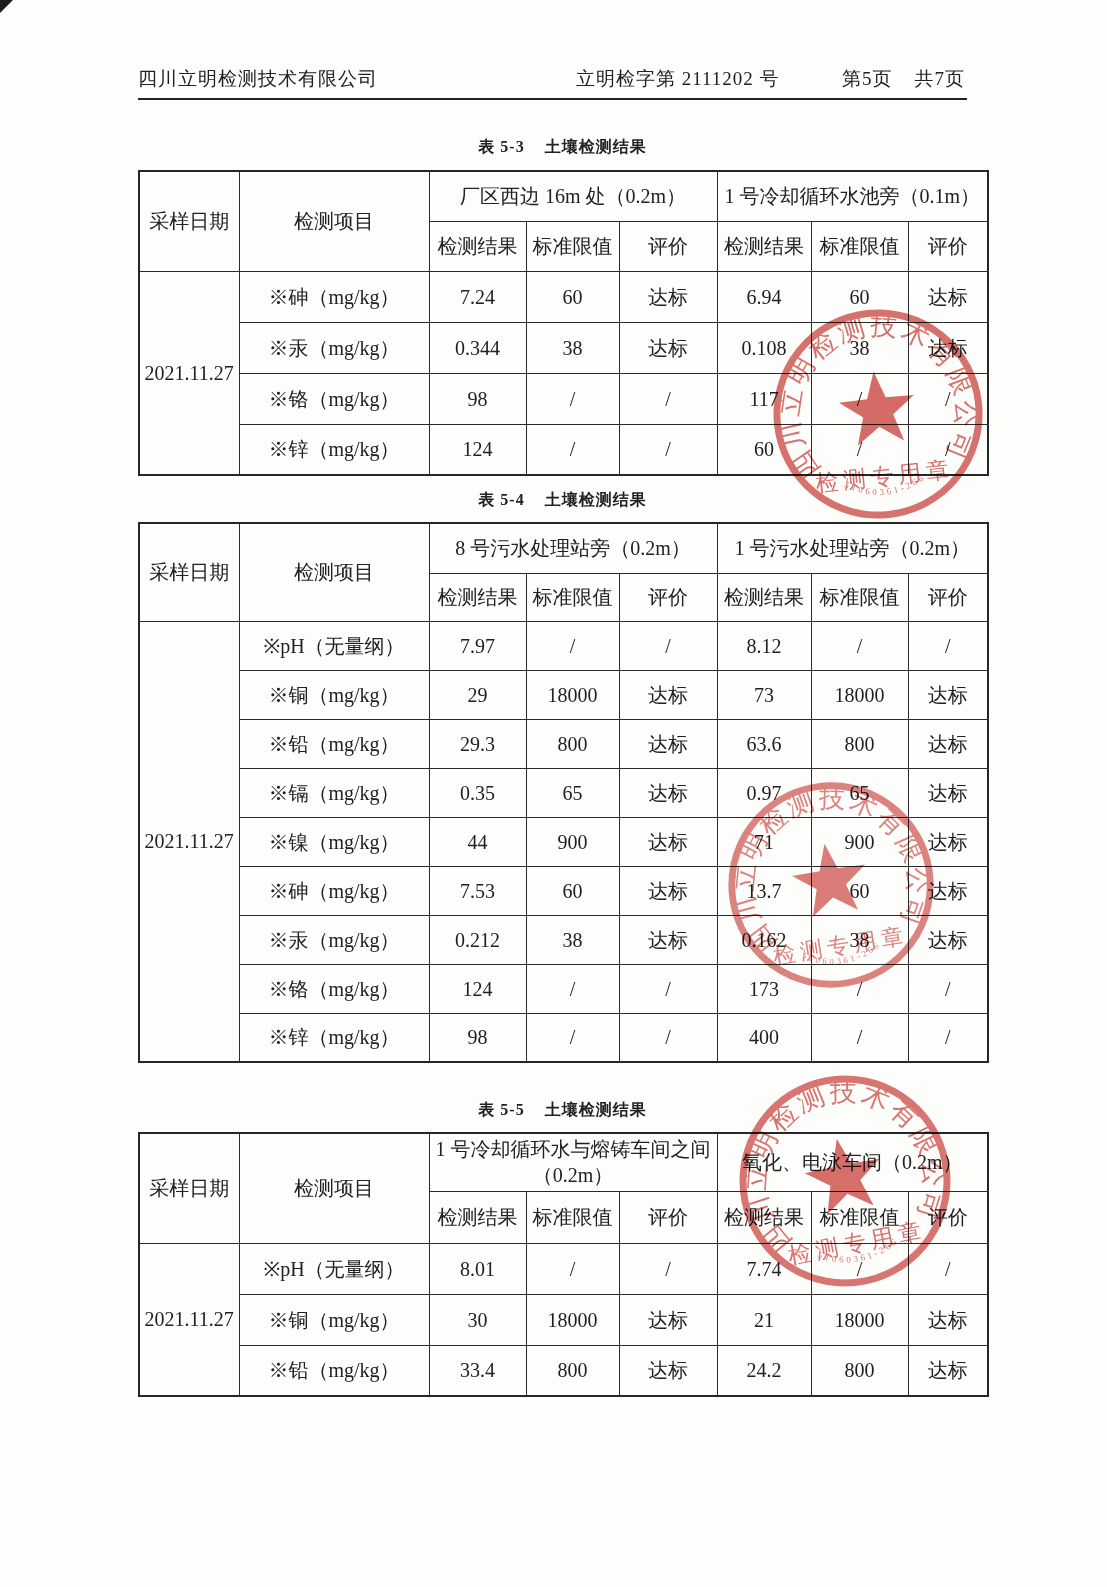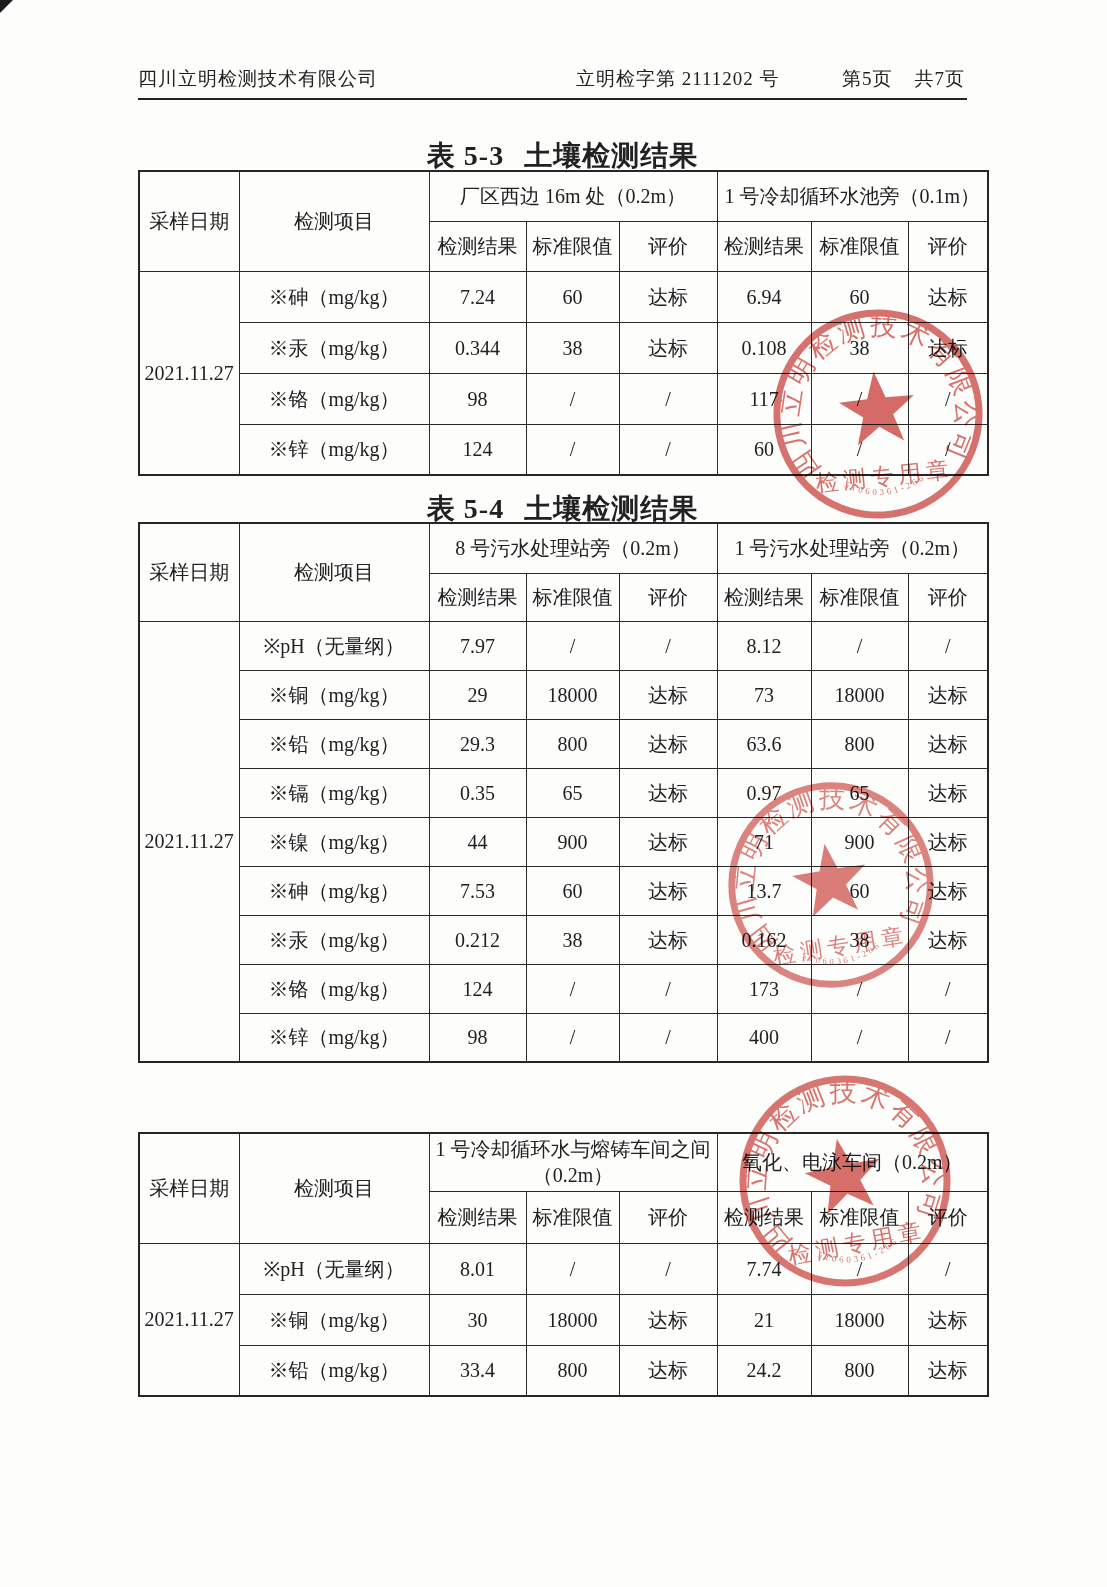--- a/index.html
+++ b/index.html
@@ -23,21 +23,21 @@
     font-size:19px;
   }
   .ph-company{position:absolute;left:0;bottom:6px;letter-spacing:1px;}
   .ph-docno{position:absolute;left:396px;bottom:6px;letter-spacing:1px;margin-left:42px;}
   .ph-pageinfo{position:absolute;right:2px;bottom:6px;letter-spacing:1px;}
   .ph-pageinfo span{display:inline-block;text-align:right;}
   .ph-gap{width:22px;}
   
   .tbl-title{
     position:absolute;left:138px;width:849px;text-align:center;
-    font-size:28px;font-weight:bold;letter-spacing:1px;
+    font-size:16px;font-weight:bold;letter-spacing:1px;
   }
   .tbl-title .tp{margin-right:20px;}
   
   table.rpt{
     position:absolute;left:138px;
     border-collapse:collapse;table-layout:fixed;
     width:849px;
     font-size:20px;
   }
   table.rpt td,table.rpt th{
@@ -254,20 +254,23 @@
       <td>98</td>
       <td>/</td>
       <td>/</td>
       <td>400</td>
       <td>/</td>
       <td>/</td>
     </tr>
   </tbody>
     </table>
 
+  <div class="tbl-title" style="top:1100px;">
+    <span class="tp">表 5-5</span><span>土壤检测结果</span>
+  </div>
   <table class="rpt t55" style="top:1132px;">
     <colgroup>
         <col class="c-date">
         <col class="c-item">
         <col class="c-r1">
         <col class="c-l1">
         <col class="c-e1">
         <col class="c-r2">
         <col class="c-l2">
         <col class="c-e2">

